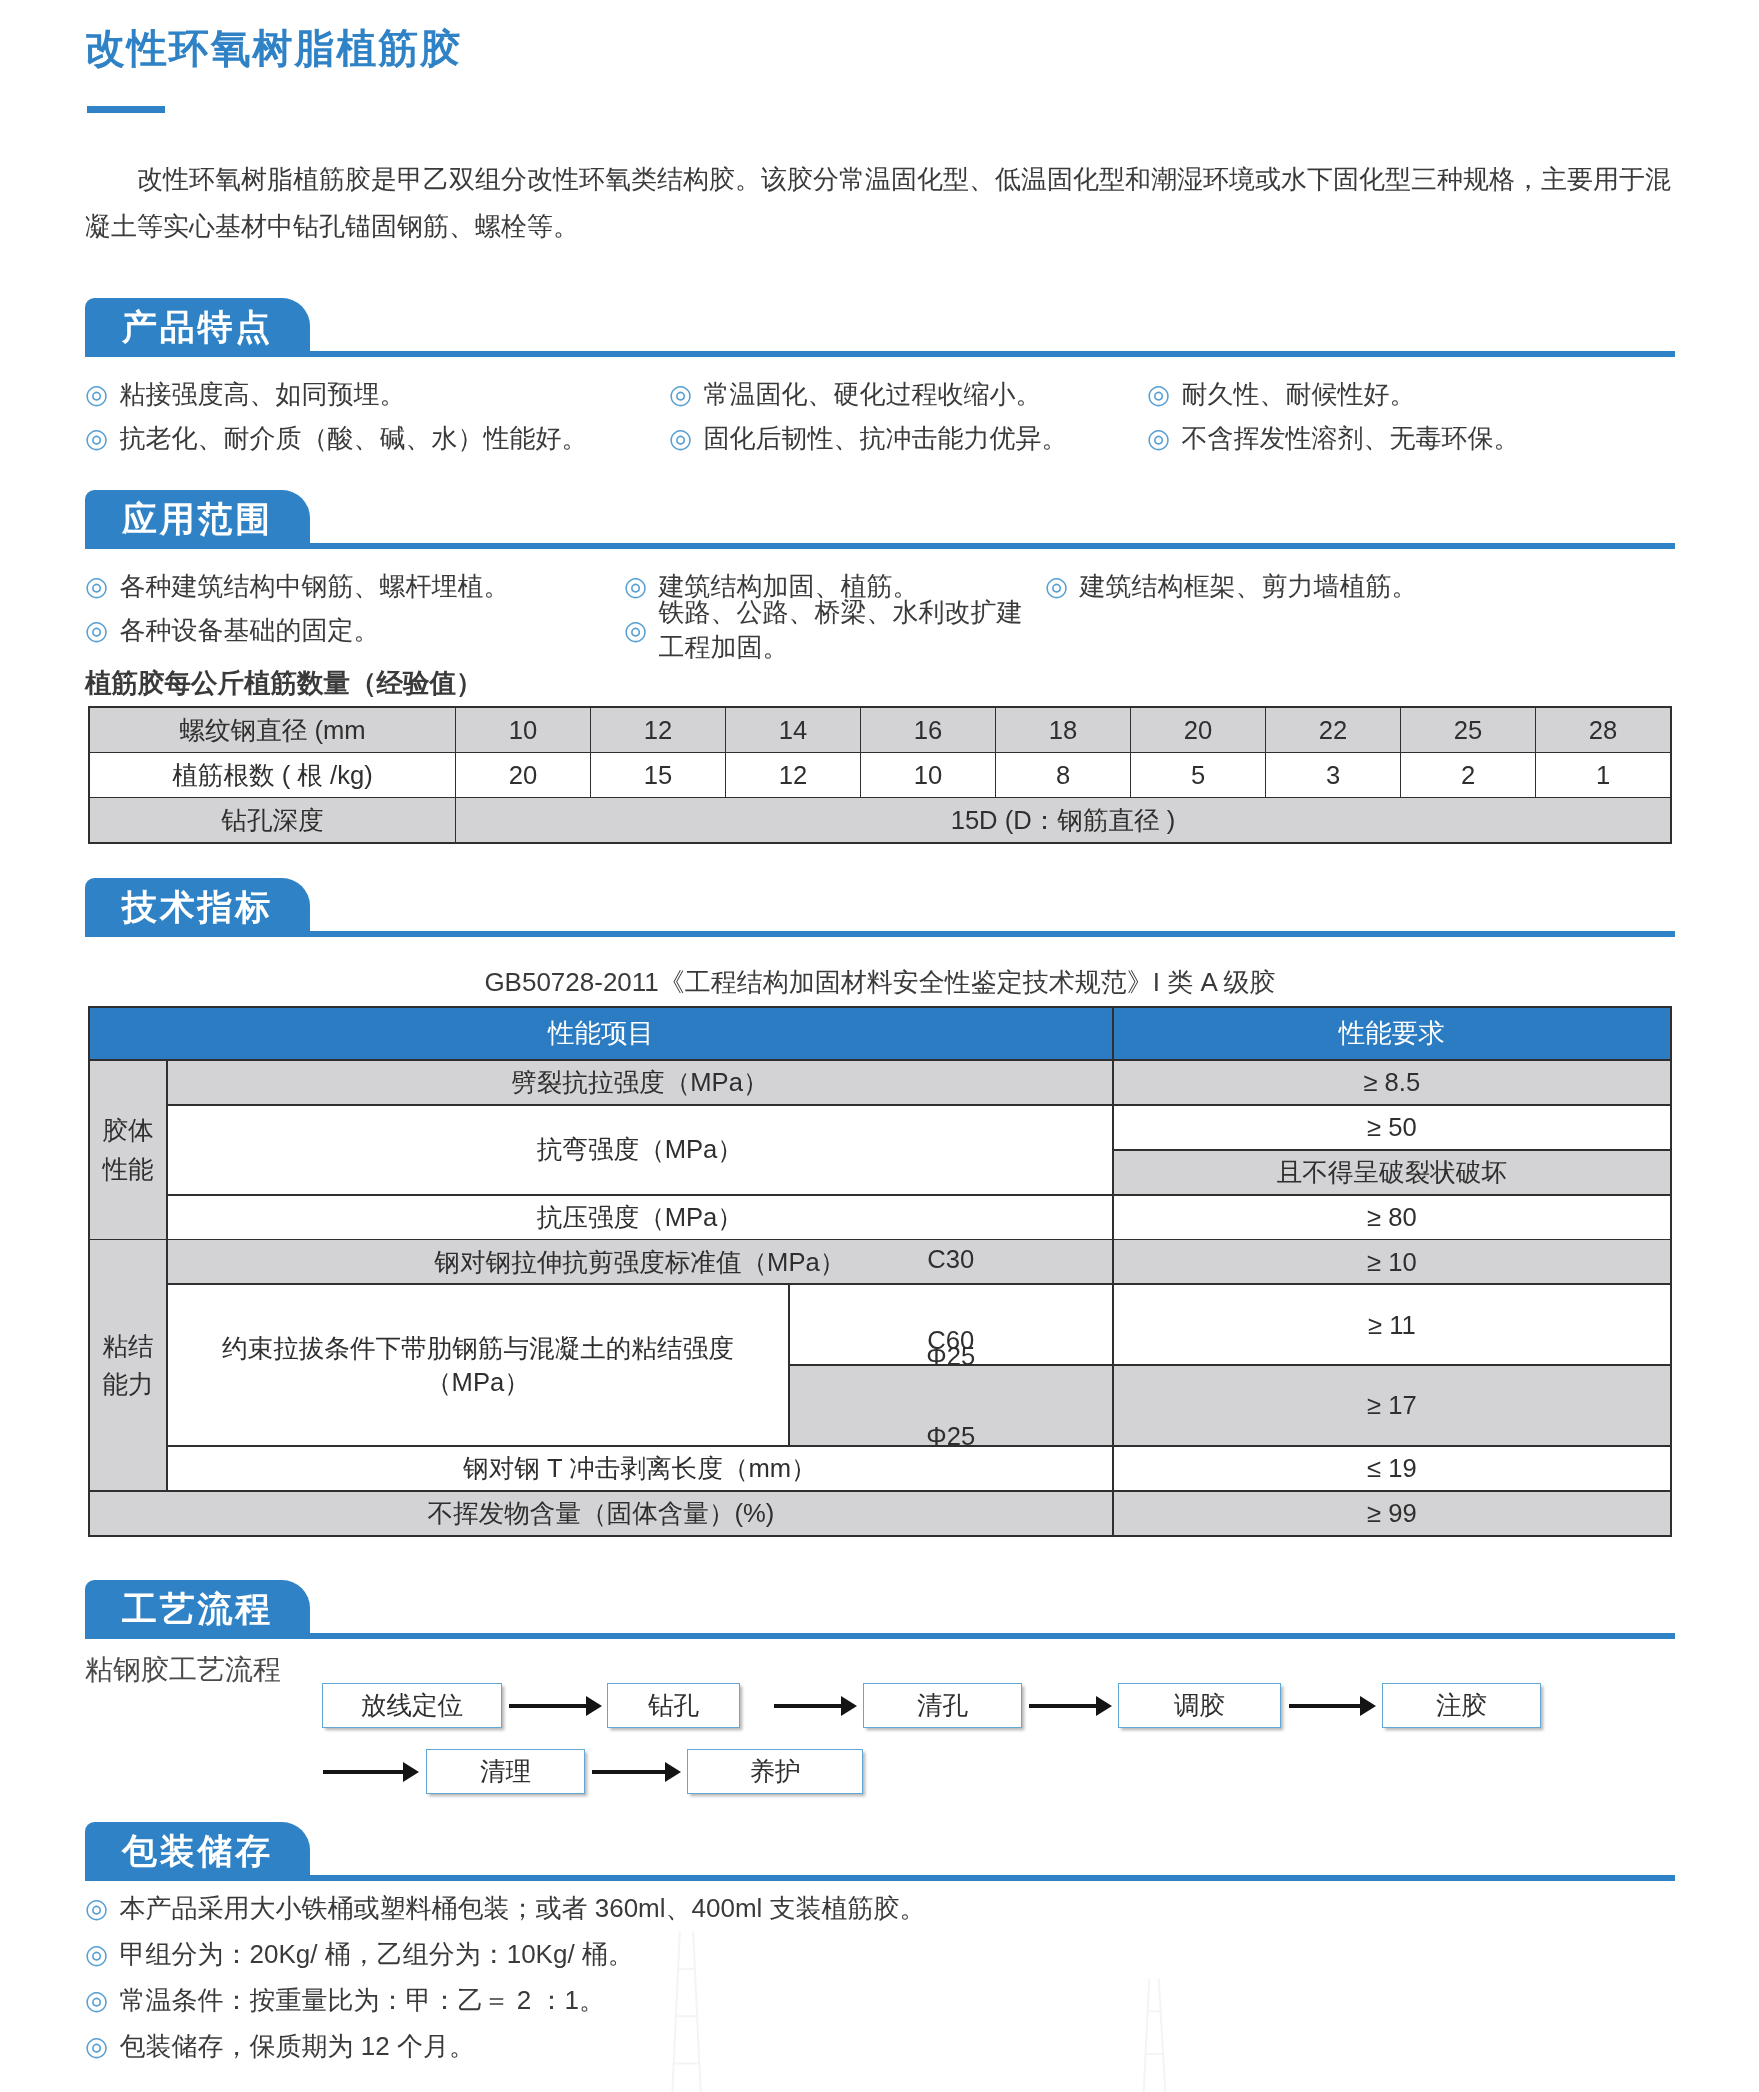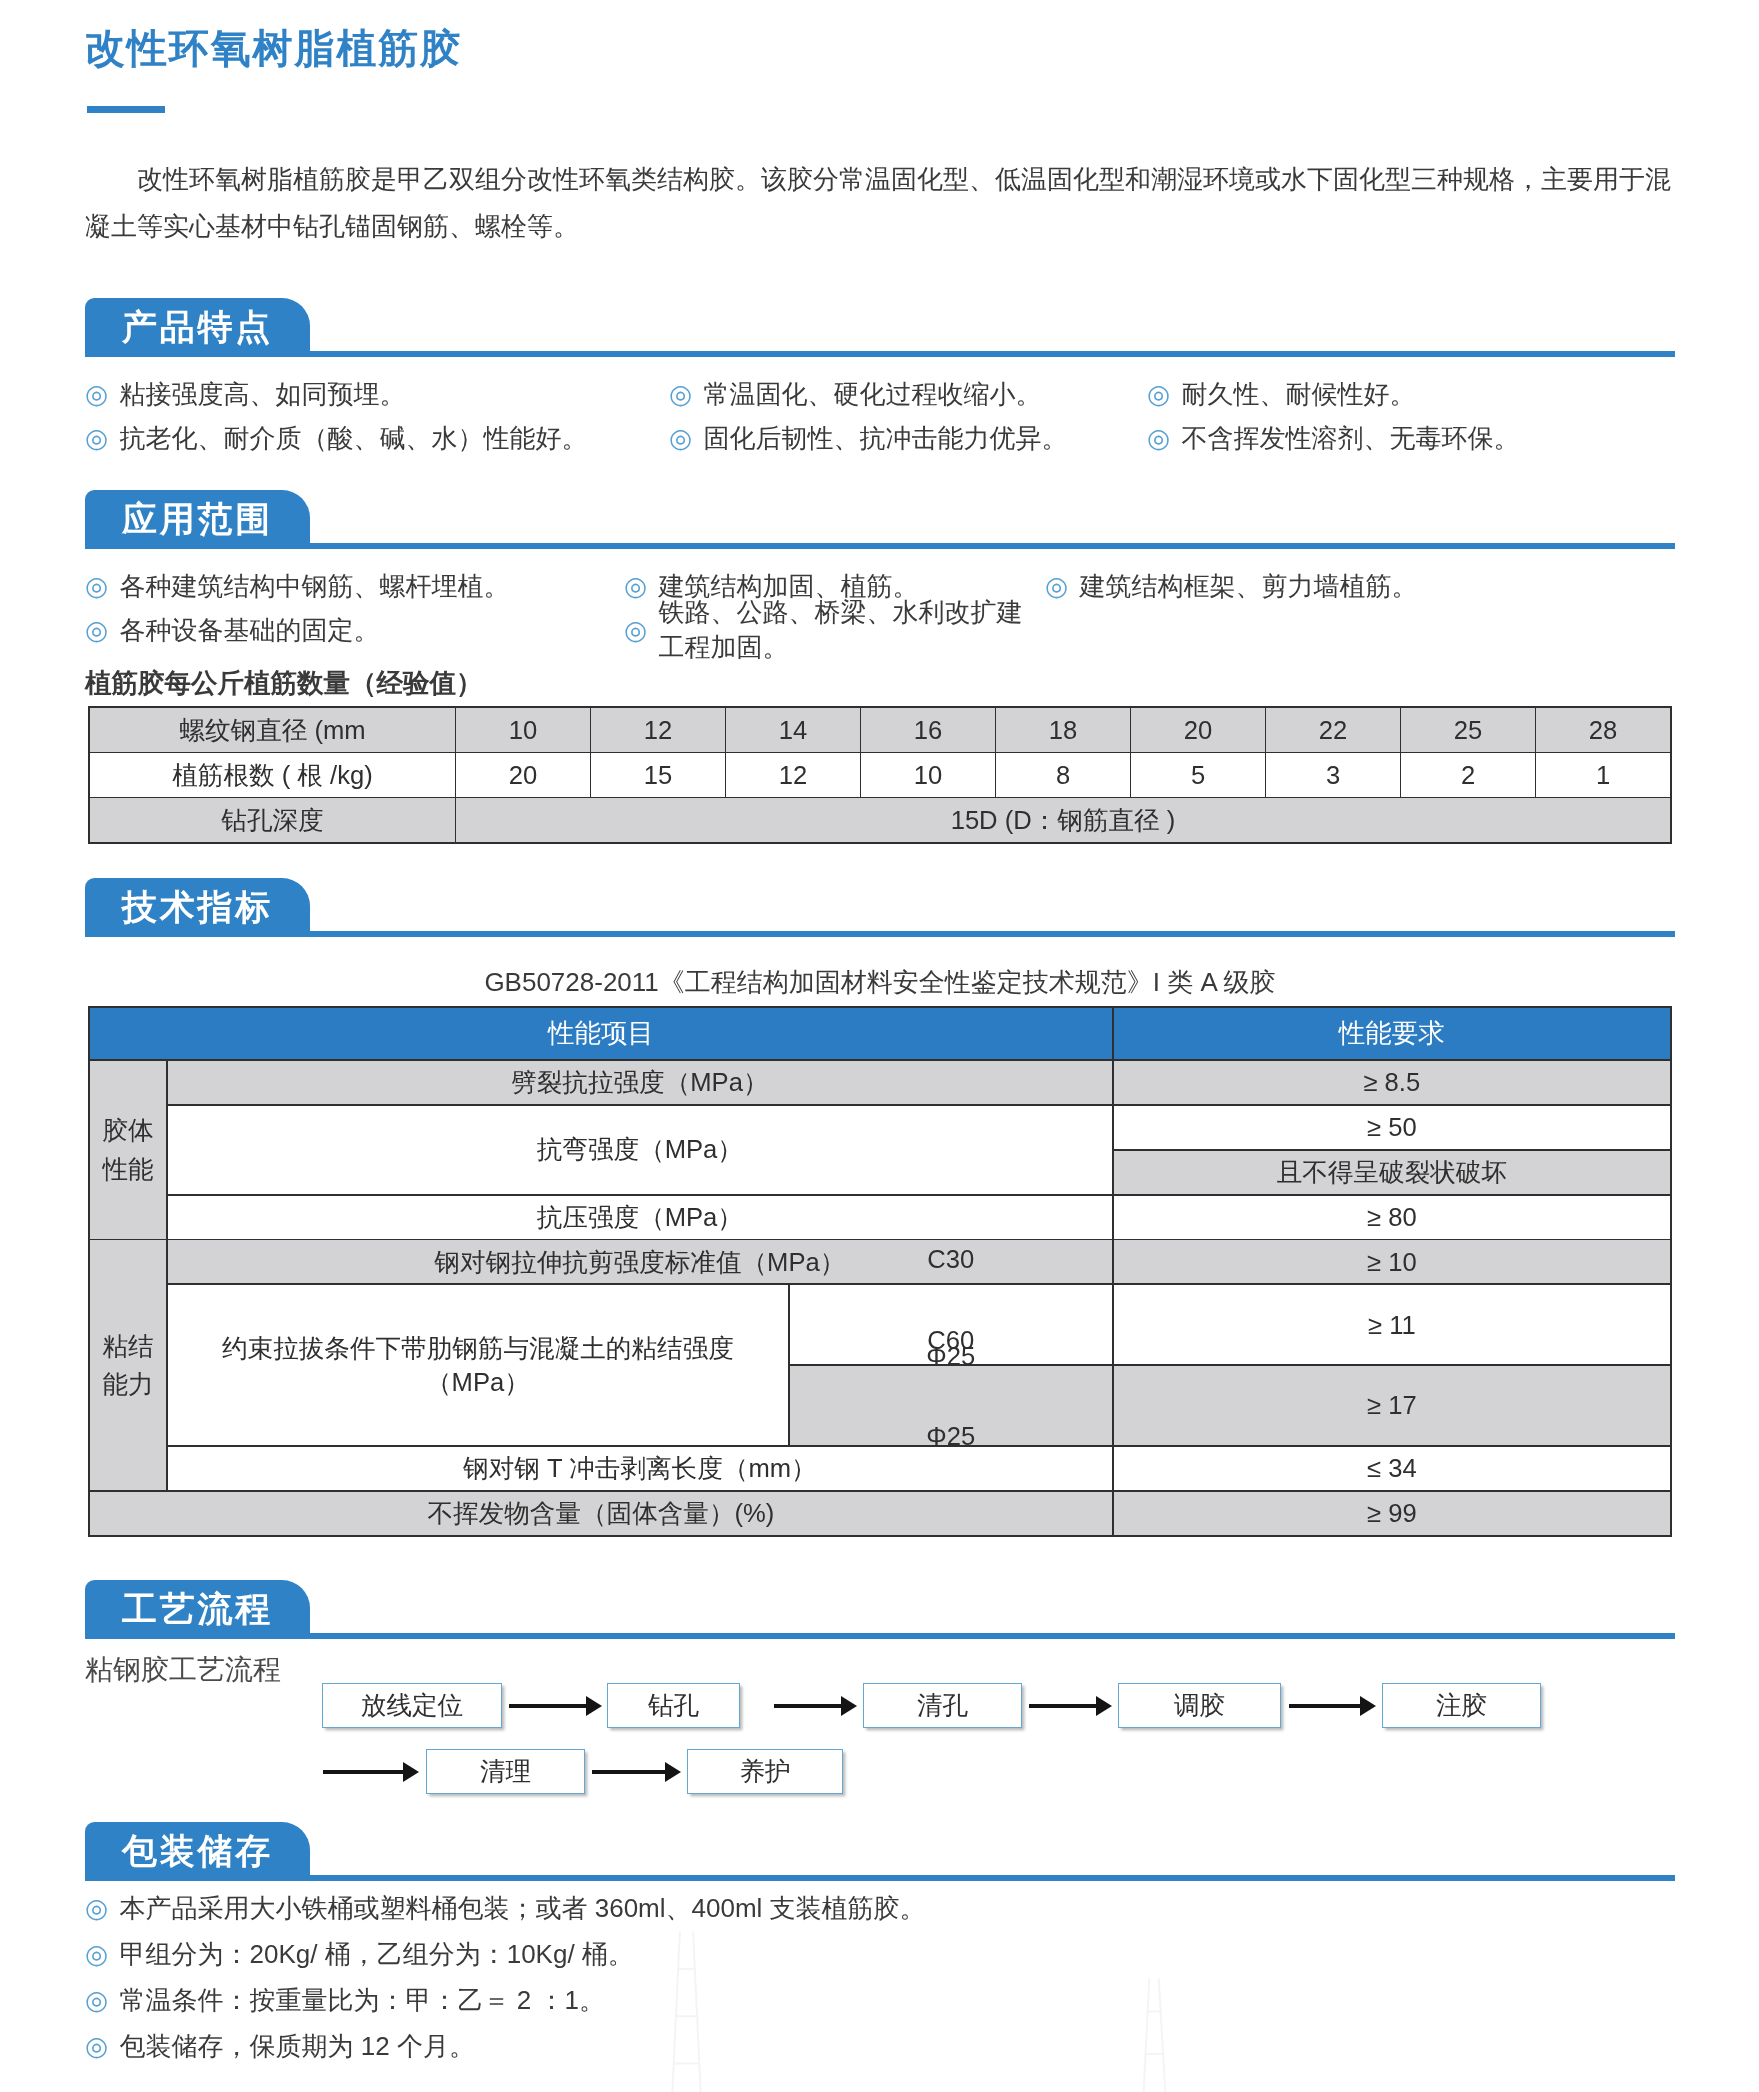--- a/index.html
+++ b/index.html
@@ -206,21 +206,21 @@
     <div class="cell gray subcell" style="grid-area:8/3/9/4">
       <div class="pair">
         <span>C60</span>
         <span>Φ25</span>
       </div>
       <div>l=125mm</div>
     </div>
     <div class="cell gray" style="grid-area:8/4/9/5">≥ 17</div>
 
     <div class="cell" style="grid-area:9/2/10/4">钢对钢 T 冲击剥离长度（mm）</div>
-    <div class="cell" style="grid-area:9/4/10/5">≤ 34</div>
+    <div class="cell" style="grid-area:9/4/10/5">≤ 19</div>
 
     <div class="cell gray" style="grid-area:10/1/11/4">不挥发物含量（固体含量）(%)</div>
     <div class="cell gray" style="grid-area:10/4/11/5">≥ 99</div>
   </div>
 
   <div class="sec" style="top:1580px">
     <div class="sec-rule"></div>
     <div class="badge">工艺流程</div>
   </div>
   <div class="flow-subtitle">粘钢胶工艺流程</div>
@@ -231,21 +231,21 @@
     <div class="arrow" style="left:689px;top:21px;width:68px"></div>
     <div class="fbox" style="left:778px;top:0;width:159px">清孔</div>
     <div class="arrow" style="left:944px;top:21px;width:68px"></div>
     <div class="fbox" style="left:1033px;top:0;width:163px">调胶</div>
     <div class="arrow" style="left:1204px;top:21px;width:72px"></div>
     <div class="fbox" style="left:1297px;top:0;width:159px">注胶</div>
 
     <div class="arrow" style="left:238px;top:87px;width:81px"></div>
     <div class="fbox" style="left:341px;top:66px;width:159px">清理</div>
     <div class="arrow" style="left:507px;top:87px;width:74px"></div>
-    <div class="fbox" style="left:602px;top:66px;width:156px">养护</div>
+    <div class="fbox" style="left:602px;top:66px;width:176px">养护</div>
   </div>
 
   <div class="sec" style="top:1822px">
     <div class="sec-rule"></div>
     <div class="badge">包装储存</div>
   </div>
   <div class="storage-list">
     <div class="li">
         <span class="bullet">◎</span>
         <span>本产品采用大小铁桶或塑料桶包装；或者 360ml、400ml 支装植筋胶。</span>

